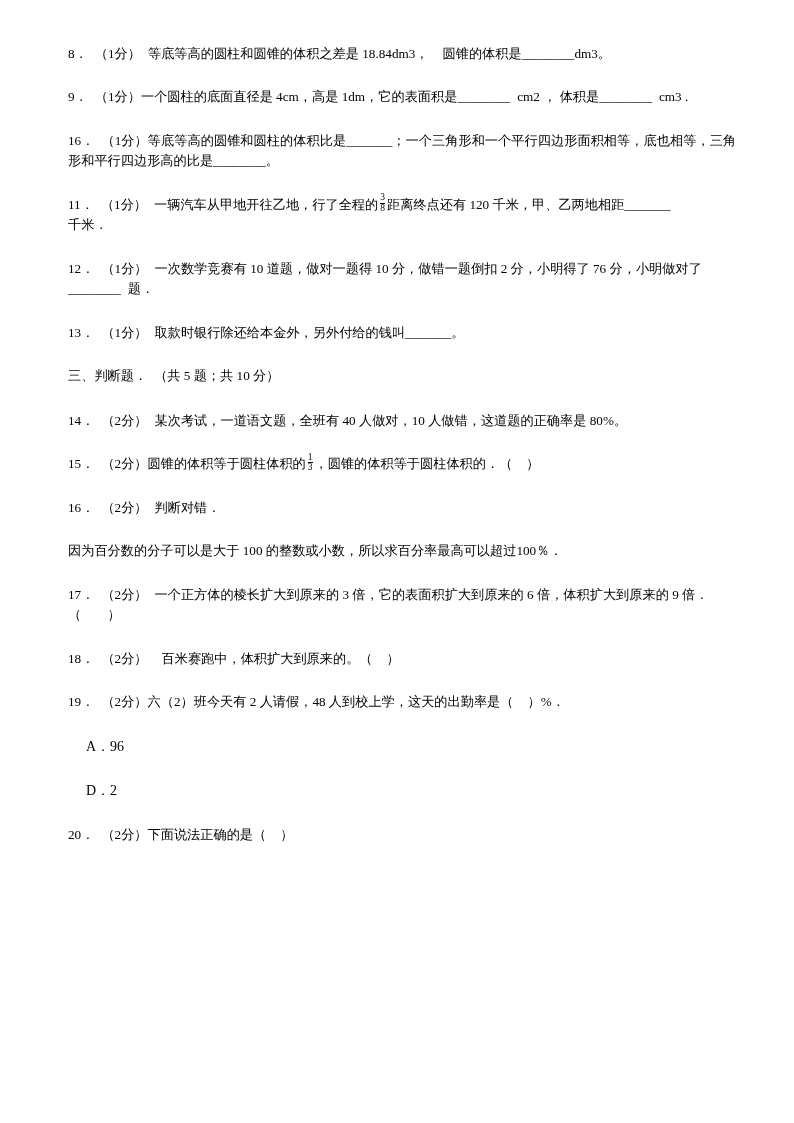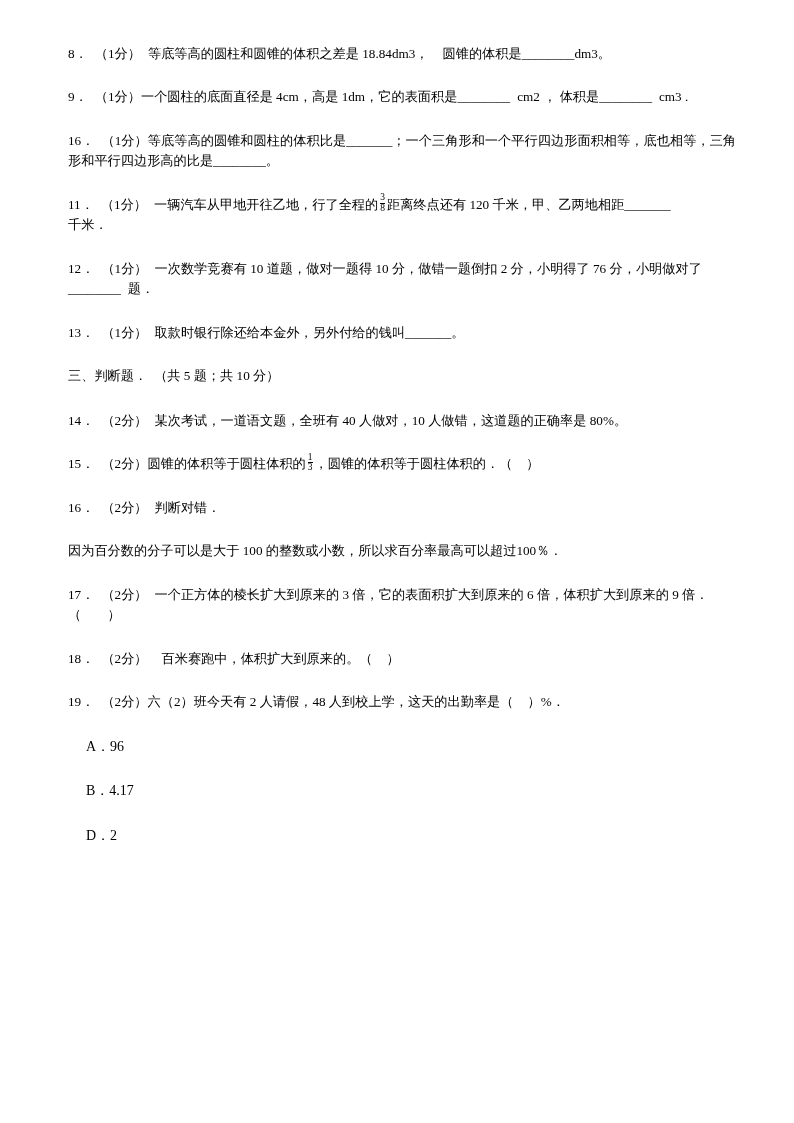--- a/index.html
+++ b/index.html
@@ -118,20 +118,20 @@
 
 
   <p class="q">
     <span class="num">19．</span><span class="sp-s"></span><span>（2分）</span><span>六（2）班今天有 2 人请假，48 人到校上学，这天的出勤率是（</span><span class="sp"></span><span>）%．</span>
   </p>
 
   <p class="choice">
     <span>A．96</span>
   </p>
   <p class="choice">
-    <span>B．4.17</span>
-  </p>
-  <p class="choice">
     <span>D．2</span>
   </p>
 
+  <p class="q">
+    <span class="num">20．</span><span class="sp-s"></span><span>（2分）</span><span>下面说法正确的是（</span><span class="sp"></span><span>）</span>
+  </p>
 
 </div>
 
 </body></html>

